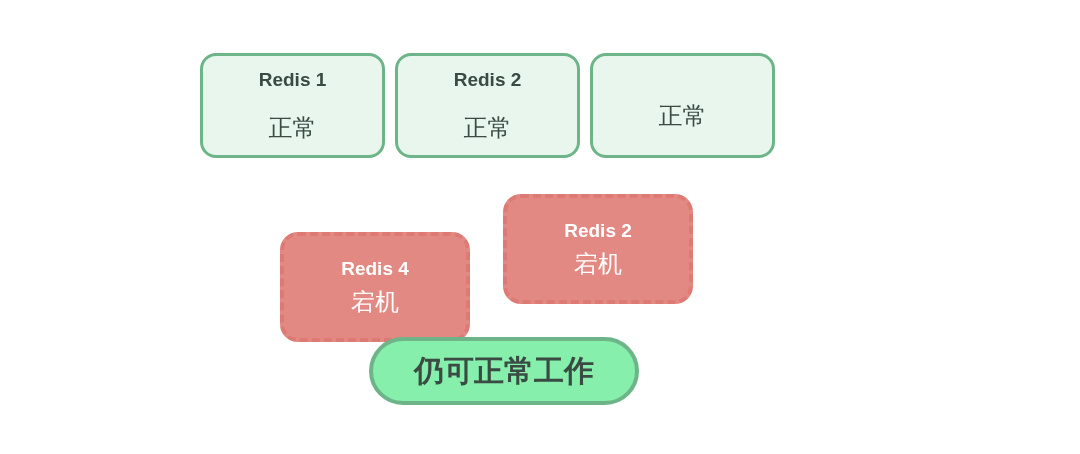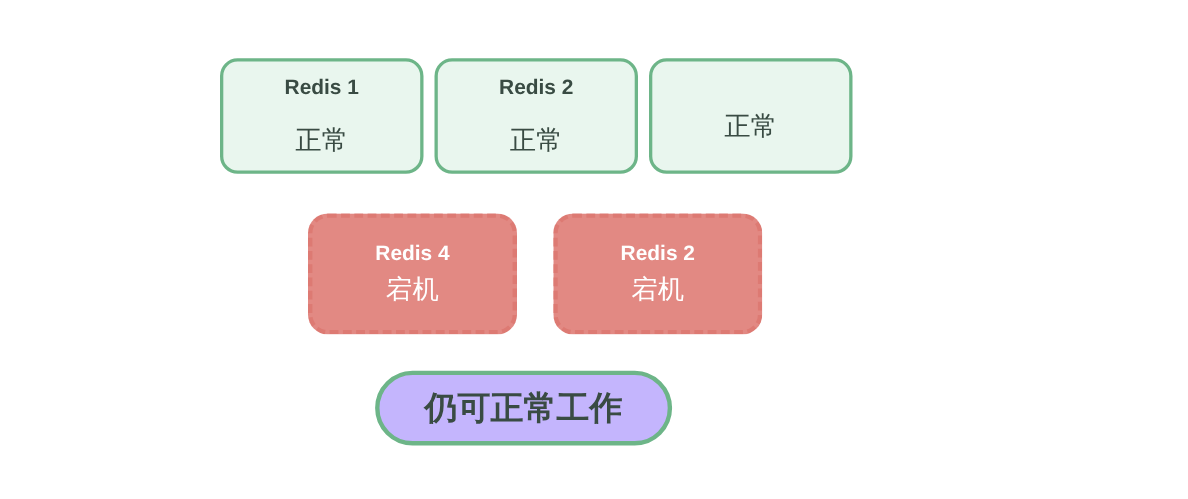--- a/index.html
+++ b/index.html
@@ -49,38 +49,38 @@
     top: 194px;
     background: var(--down-fill);
     border: 4px dashed var(--down-border);
     border-radius: 18px;
     color: var(--down-text);
   }
   .down .node-status { color: var(--down-text); }
   .caption {
     position: absolute;
     box-sizing: border-box;
-    left: 341px;
+    left: 369px;
     top: 337px;
     width: 270px;
     height: 68px;
     border: 4px solid var(--caption-border);
     border-radius: 34px;
-    background: #c4b5fd;
+    background: #86efac;
     color: var(--caption-text);
     font-weight: bold;
     font-size: 30px;
     display: flex;
     align-items: center;
     justify-content: center;
   }
   #h1 { left: 200px; }
   #h2 { left: 395px; }
   #h3 { left: 590px; }
-  #d4 { left: 280px; }
+  #d4 { left: 280px; margin-top: 38px; }
   #d5 { left: 503px; }
 </style>
 </head>
 <body>
 
 <div class="canvas">
 
   <div id="h1" class="node healthy">
     <div class="node-name">Redis 1</div>
     <div class="node-status">正常</div>

